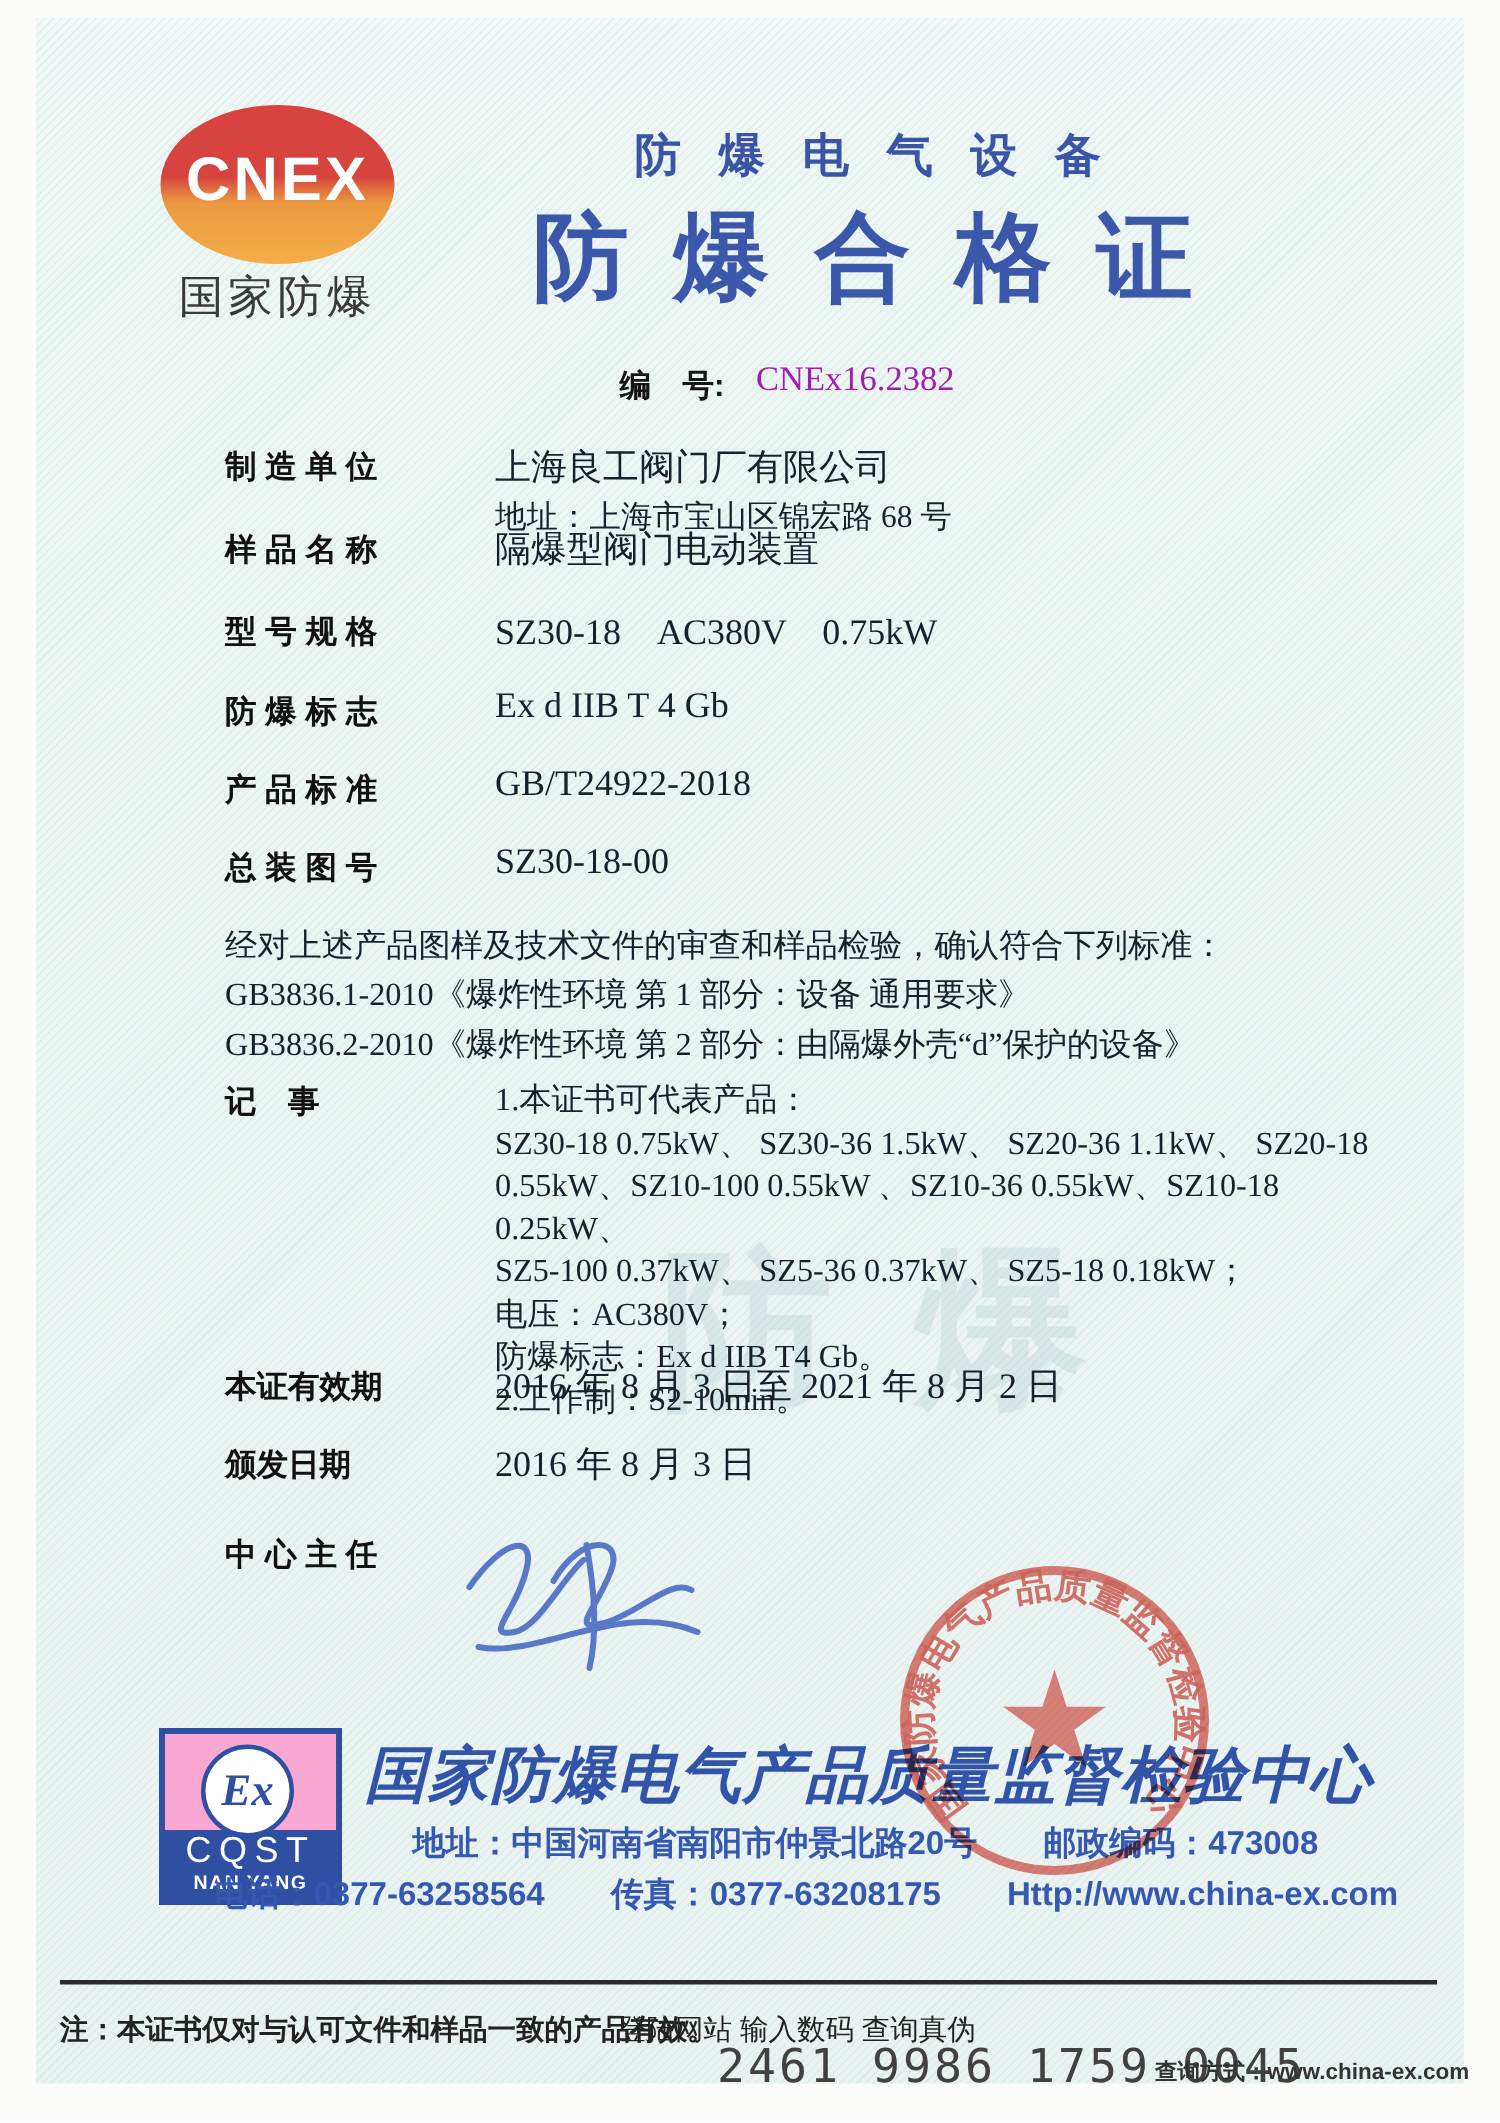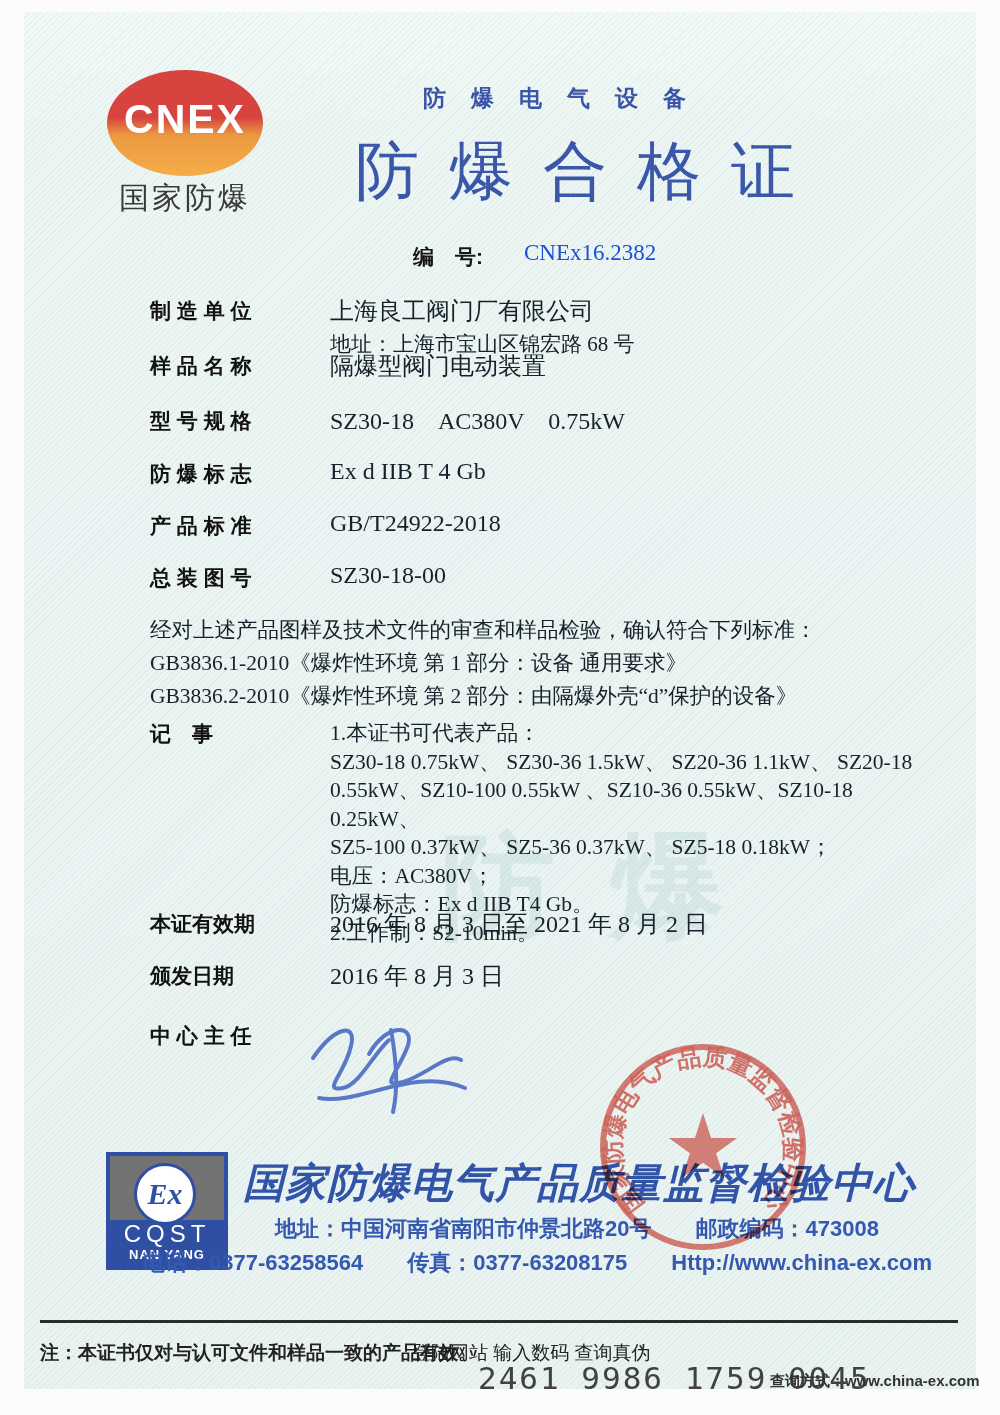--- a/index.html
+++ b/index.html
@@ -12,39 +12,39 @@
            linear-gradient(180deg,#f3f9f8 0,#eef6f4 110px,#eaf3f1 100%);}
   .abs{position:absolute;z-index:5;}
   
   .cnex-oval{left:107px;top:70px;width:156px;height:106px;border-radius:50%;
              background:linear-gradient(180deg,#d7433e 0%,#d7433e 45%,#de6a40 52%,#ec9a41 62%,#f4ad48 100%);
              display:flex;align-items:center;justify-content:center;}
   .cnex-text{color:#ffffff;font-weight:800;font-size:41px;letter-spacing:2px;margin-top:-8px;
              font-family:"Liberation Sans",sans-serif;}
   .logo-caption{left:100px;top:178px;width:170px;text-align:center;font-size:30px;color:#3a3a3a;
                 letter-spacing:3px;font-weight:500;}
-  .doc-category{left:423px;top:83px;font-size:23px;font-weight:700;color:#3a55a7;letter-spacing:25px;}
-  .page-title{left:355px;top:128px;font-size:64px;font-weight:400;color:#3b57a9;letter-spacing:30px;}
+  .doc-category{left:423px;top:83px;font-size:31px;font-weight:700;color:#3a55a7;letter-spacing:25px;}
+  .page-title{left:355px;top:128px;font-size:64px;font-weight:700;color:#3b57a9;letter-spacing:30px;}
   .certno-label{left:413px;top:243px;font-size:21px;font-weight:700;color:#151515;}
-  .certno-value{left:524px;top:240px;font-size:23px;color:#1d4ed8;font-family:"Liberation Serif",serif;text-align:right;}
+  .certno-value{left:504px;top:240px;font-size:23px;color:#a21caf;font-family:"Liberation Serif",serif;text-align:right;}
   
   .flabel{left:150px;font-size:21px;font-weight:700;color:#111111;}
   .fvalue{left:330px;font-size:24px;color:#16212b;font-family:"Liberation Serif",serif;}
   
   .stdblock{left:150px;top:614px;width:720px;font-size:21.5px;color:#16212b;line-height:33px;
             font-family:"Liberation Serif",serif;}
   .notes{left:330px;top:719px;width:590px;font-size:21.5px;color:#16212b;line-height:28.5px;
          font-family:"Liberation Serif",serif;}
   .watermark{left:440px;top:810px;font-size:115px;color:rgba(150,190,192,0.22);letter-spacing:55px;
              z-index:1;font-weight:700;}
   
   .sig{left:295px;top:1008px;z-index:6;}
   .stamp{left:593px;top:1037px;z-index:30;mix-blend-mode:multiply;opacity:.88;}
   
-  .cqst{left:106px;top:1152px;width:114px;height:110px;border:4px solid #2f4fa3;background:#737373;}
+  .cqst{left:106px;top:1152px;width:114px;height:110px;border:4px solid #2f4fa3;background:#f9a8d4;}
   .cqst-circle{position:absolute;left:24px;top:7px;width:56px;height:56px;border:3px solid #2f4fa3;
                border-radius:50%;background:#ffffff;display:flex;align-items:center;justify-content:center;z-index:2;}
   .cqst-ex{color:#2f4fa3;font-weight:800;font-size:30px;font-style:italic;font-family:"Liberation Serif",serif;}
   .cqst-bottom{position:absolute;left:0;bottom:0;width:114px;height:46px;background:#2f4fa3;color:#ffffff;
                text-align:center;z-index:1;}
   .cqst-line1{font-size:24px;letter-spacing:5px;line-height:26px;margin-top:1px;}
   .cqst-line2{font-size:13px;letter-spacing:1px;line-height:15px;font-weight:700;}
   .org-name{left:243px;top:1156px;width:700px;font-size:41px;font-weight:800;font-style:italic;
             color:#3254a8;font-family:"Liberation Serif",serif;letter-spacing:1px;white-space:nowrap;}
   .org-address{left:275px;top:1214px;font-size:22px;font-weight:700;color:#3558b0;white-space:nowrap;}

